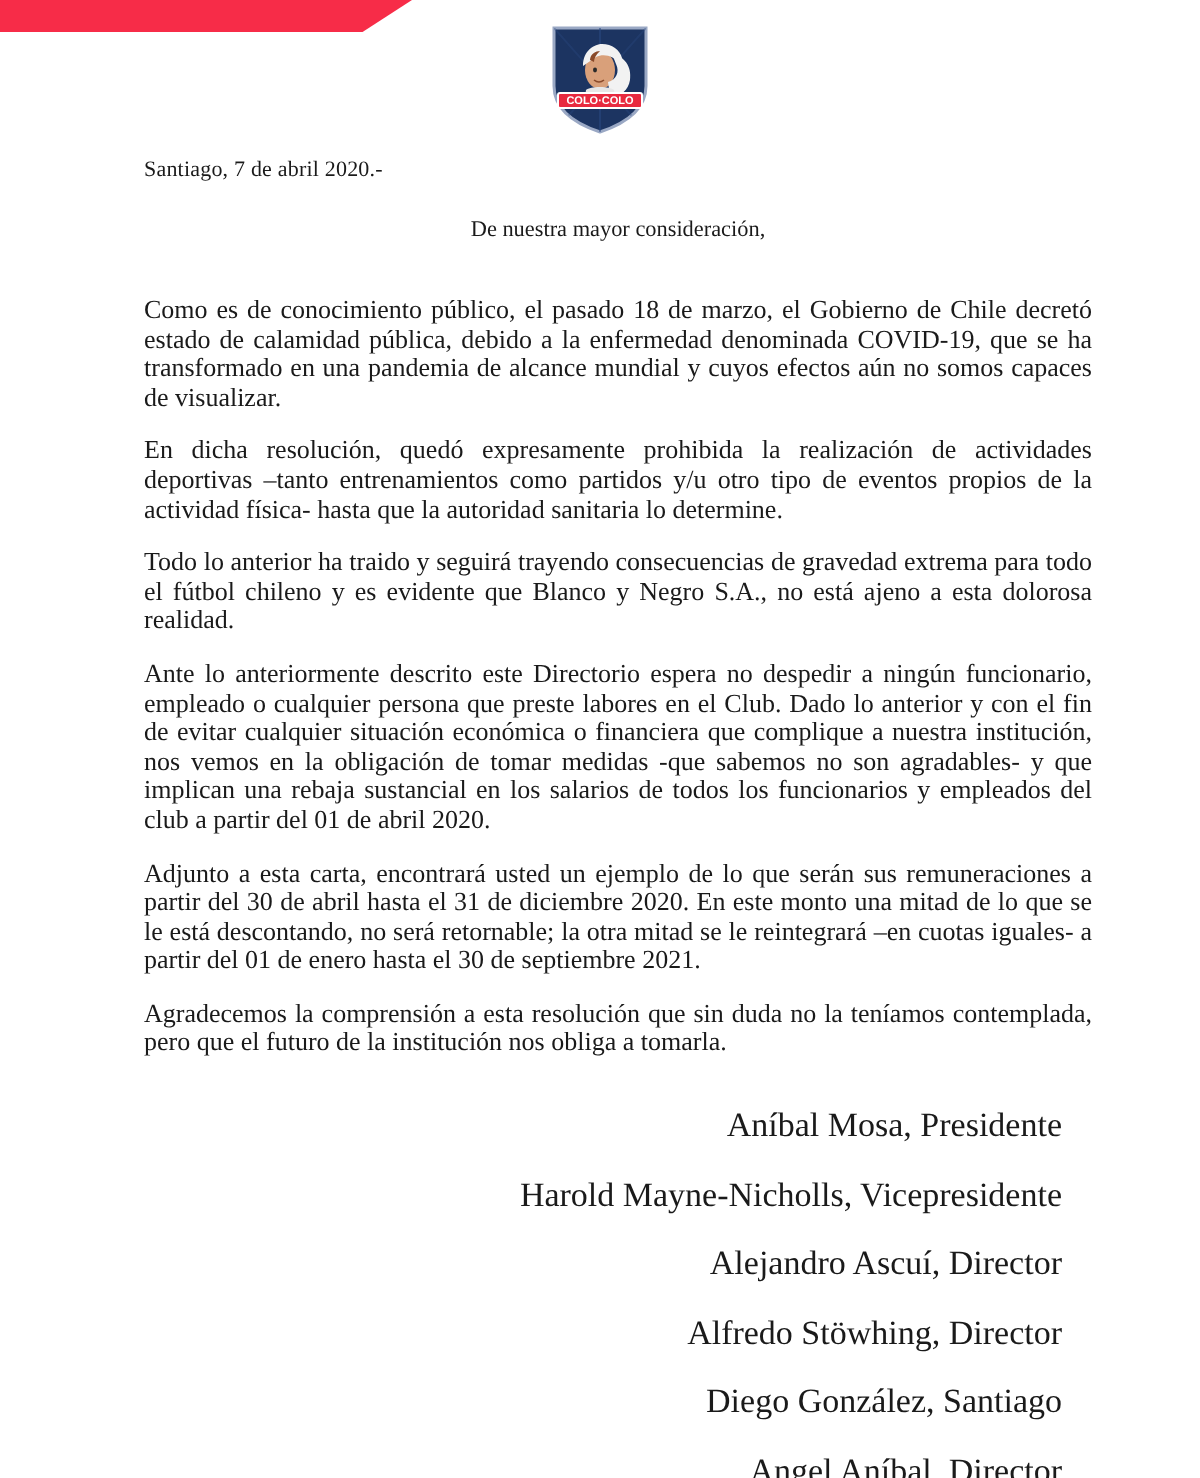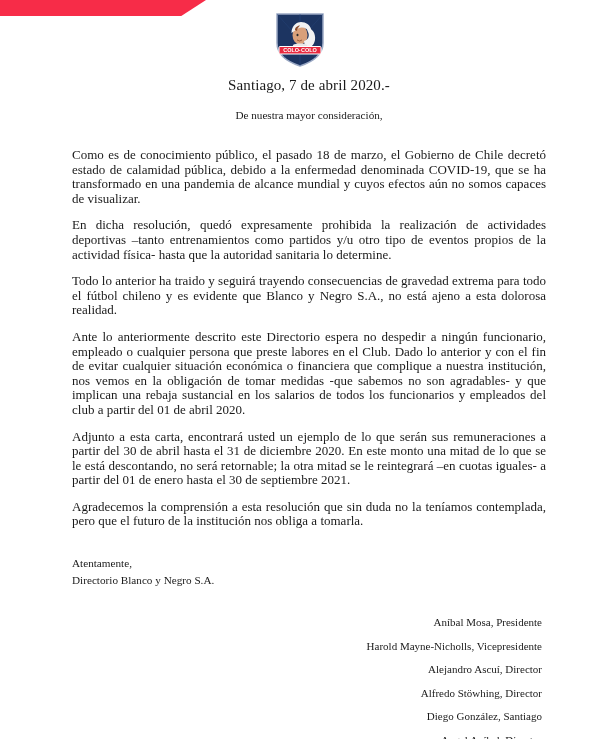--- a/index.html
+++ b/index.html
@@ -56,22 +56,22 @@
   .crest svg { display: block; }
 
   
   .page {
     position: absolute;
     top: 78px;
     left: 72px;
     width: 474px;
   }
   .date-line {
-    text-align: center;
-    font-size: 15px;
+    text-align: left;
+    font-size: 11px;
     line-height: 14px;
     margin: 0 0 16px 0;
     letter-spacing: .1px;
   }
   .salutation {
     font-size: 11.2px;
     line-height: 14px;
     margin: 0 0 26px 0;
     text-align: center;
   }
@@ -92,23 +92,23 @@
     line-height: 17px;
     margin: 0;
   }
 
   
   .signatures {
     margin-top: 24px;
     text-align: right;
   }
   .signatures .sig {
-    font-size: 11px;
+    font-size: 17px;
     line-height: 19.6px;
-    margin: 4px;
+    margin: 15px;
     white-space: nowrap;
   }
 </style>
 </head>
 <body>
 
 <div class="banner-wrap">
   <div class="banner-bar"></div>
 </div>
 
@@ -146,24 +146,20 @@
 
   <p class="salutation">De nuestra mayor consideración,</p>
 
   <p class="body-par">Como es de conocimiento público, el pasado 18 de marzo, el Gobierno de Chile decretó estado de calamidad pública, debido a la enfermedad denominada COVID-19, que se ha transformado en una pandemia de alcance mundial y cuyos efectos aún no somos capaces de visualizar.</p>
   <p class="body-par">En dicha resolución, quedó expresamente prohibida la realización de actividades deportivas –tanto entrenamientos como partidos y/u otro tipo de eventos propios de la actividad física- hasta que la autoridad sanitaria lo determine.</p>
   <p class="body-par">Todo lo anterior ha traido y seguirá trayendo consecuencias de gravedad extrema para todo el fútbol chileno y es evidente que Blanco y Negro S.A., no está ajeno a esta dolorosa realidad.</p>
   <p class="body-par">Ante lo anteriormente descrito este Directorio espera no despedir a ningún funcionario, empleado o cualquier persona que preste labores en el Club. Dado lo anterior y con el fin de evitar cualquier situación económica o financiera que complique a nuestra institución, nos vemos en la obligación de tomar medidas -que sabemos no son agradables- y que implican una rebaja sustancial en los salarios de todos los funcionarios y empleados del club a partir del 01 de abril 2020.</p>
   <p class="body-par">Adjunto a esta carta, encontrará usted un ejemplo de lo que serán sus remuneraciones a partir del 30 de abril hasta el 31 de diciembre 2020. En este monto una mitad de lo que se le está descontando, no será retornable; la otra mitad se le reintegrará –en cuotas iguales- a partir del 01 de enero hasta el 30 de septiembre 2021.</p>
   <p class="body-par gap-before">Agradecemos la comprensión a esta resolución que sin duda no la teníamos contemplada, pero que el futuro de la institución nos obliga a tomarla.</p>
 
-  <div class="closing">
-    <p class="ln">Atentamente,</p>
-    <p class="ln">Directorio Blanco y Negro S.A.</p>
-  </div>
 
   <div class="signatures">
     <p class="sig">Aníbal Mosa, Presidente</p>
     <p class="sig">Harold Mayne-Nicholls, Vicepresidente</p>
     <p class="sig">Alejandro Ascuí, Director</p>
     <p class="sig">Alfredo Stöwhing, Director</p>
     <p class="sig">Diego González, Santiago</p>
     <p class="sig">Angel Aníbal, Director</p>
     <p class="sig">Daniel Morón, Director</p>
   </div>

